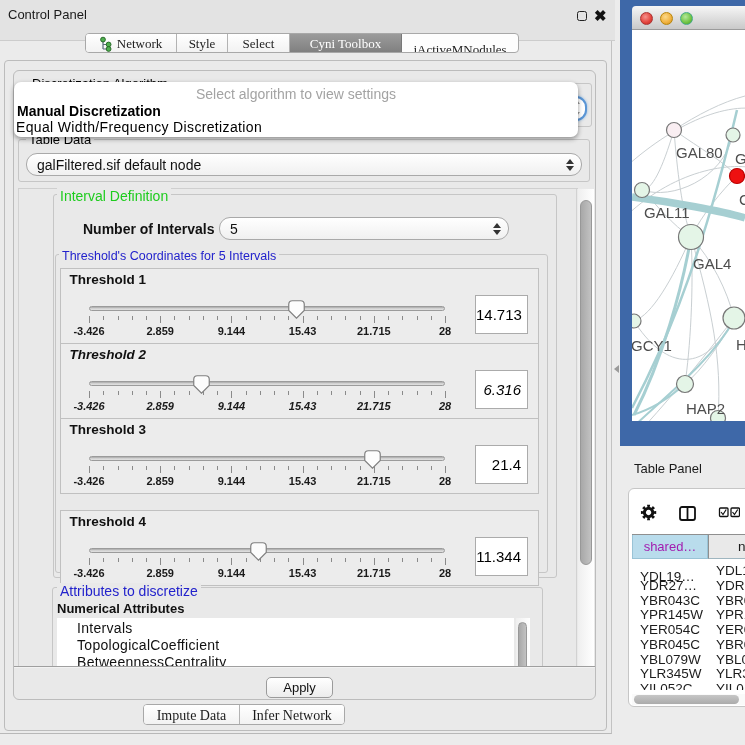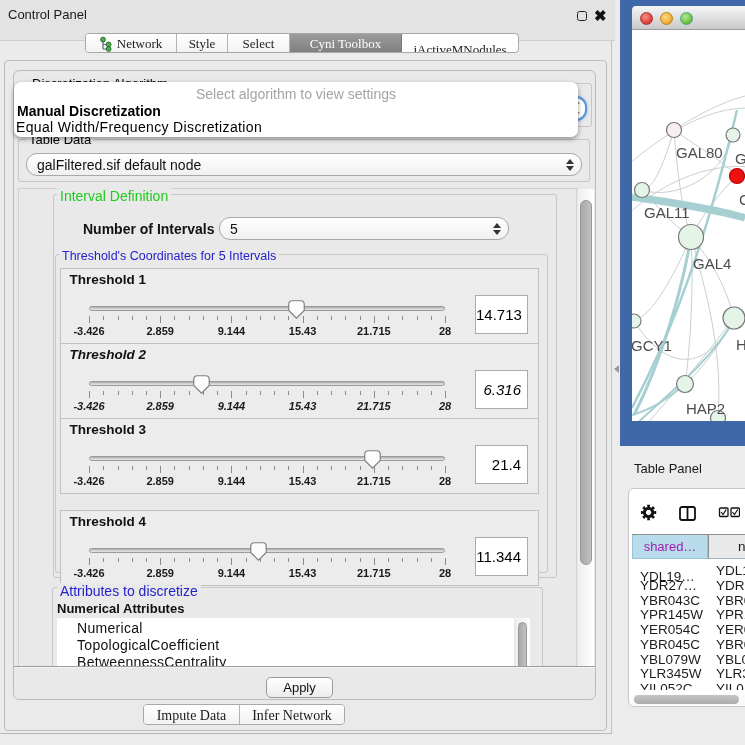--- a/index.html
+++ b/index.html
@@ -352,21 +352,21 @@
       </div>
     </div>
 
   <div class="abs" style="left:0; top:580px; width:600px; height:86px; overflow:hidden;">
     <div class="tb" style="left:52px; top:7px; width:491px; height:120px;">
       <div class="legend" style="left:4px; color:#2222cc; font-size:14px; top:-5px;">Attributes to discretize</div>
     </div>
     <div class="abs" style="left:57px; top:21px; font-size:13px; font-weight:bold; color:#111;">Numerical Attributes</div>
     <div class="abs" style="left:57px; top:38px; width:457px; height:48px; background:#ffffff;">
       <div id="attrlist" style="padding-left:20px; padding-top:2px;">
-        <div>Numerical</div>
+        <div>Intervals</div>
         <div>TopologicalCoefficient</div>
         <div>BetweennessCentrality</div>
       </div>
     </div>
     <div class="vtrack abs" style="left:516px; top:38px; width:14px; height:48px;"></div>
     <div class="vthumb abs" style="left:518px; top:42px; width:9px; height:60px;"></div>
   </div>
 
   <div class="abs" style="left:14px; top:666px; width:581px; height:1px; background:#9f9f9f;"></div>
   <div class="abs" style="left:14px; top:667px; width:581px; height:1px; background:#f2f2f2;"></div>

